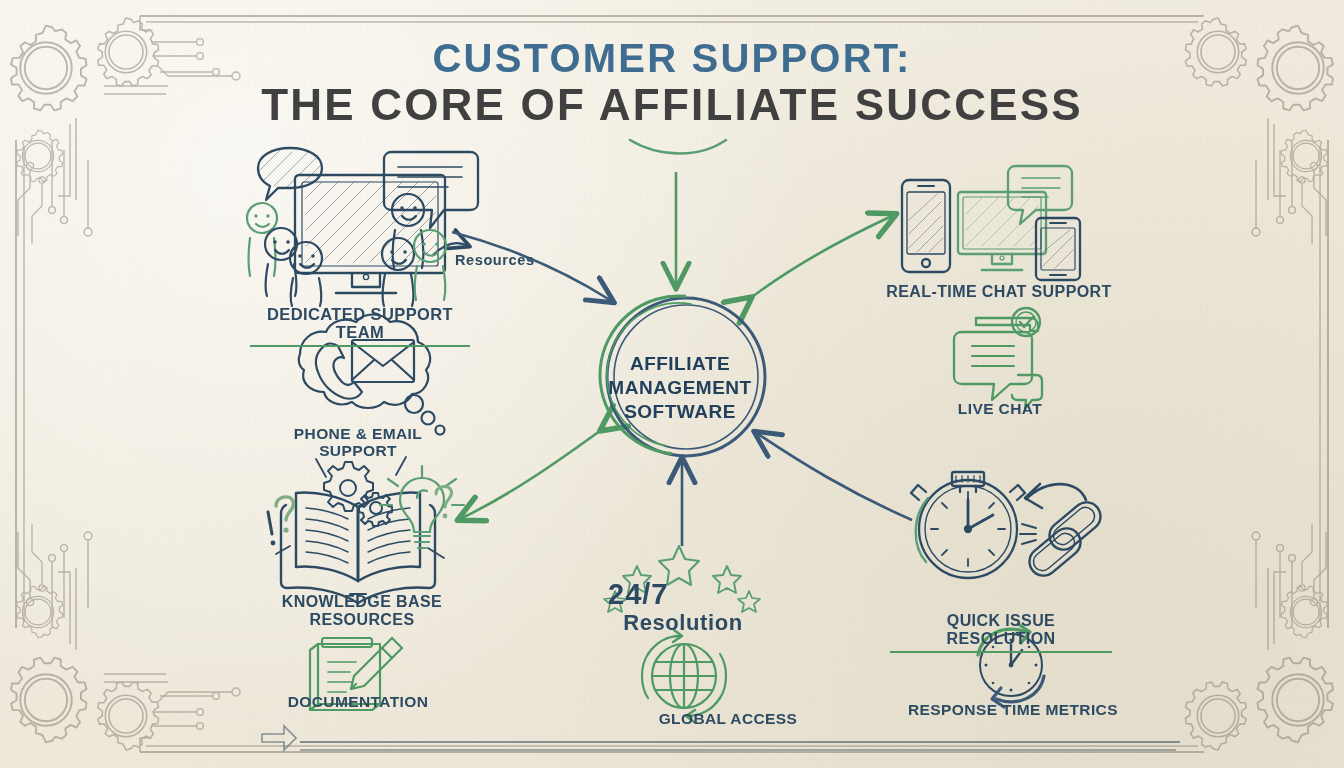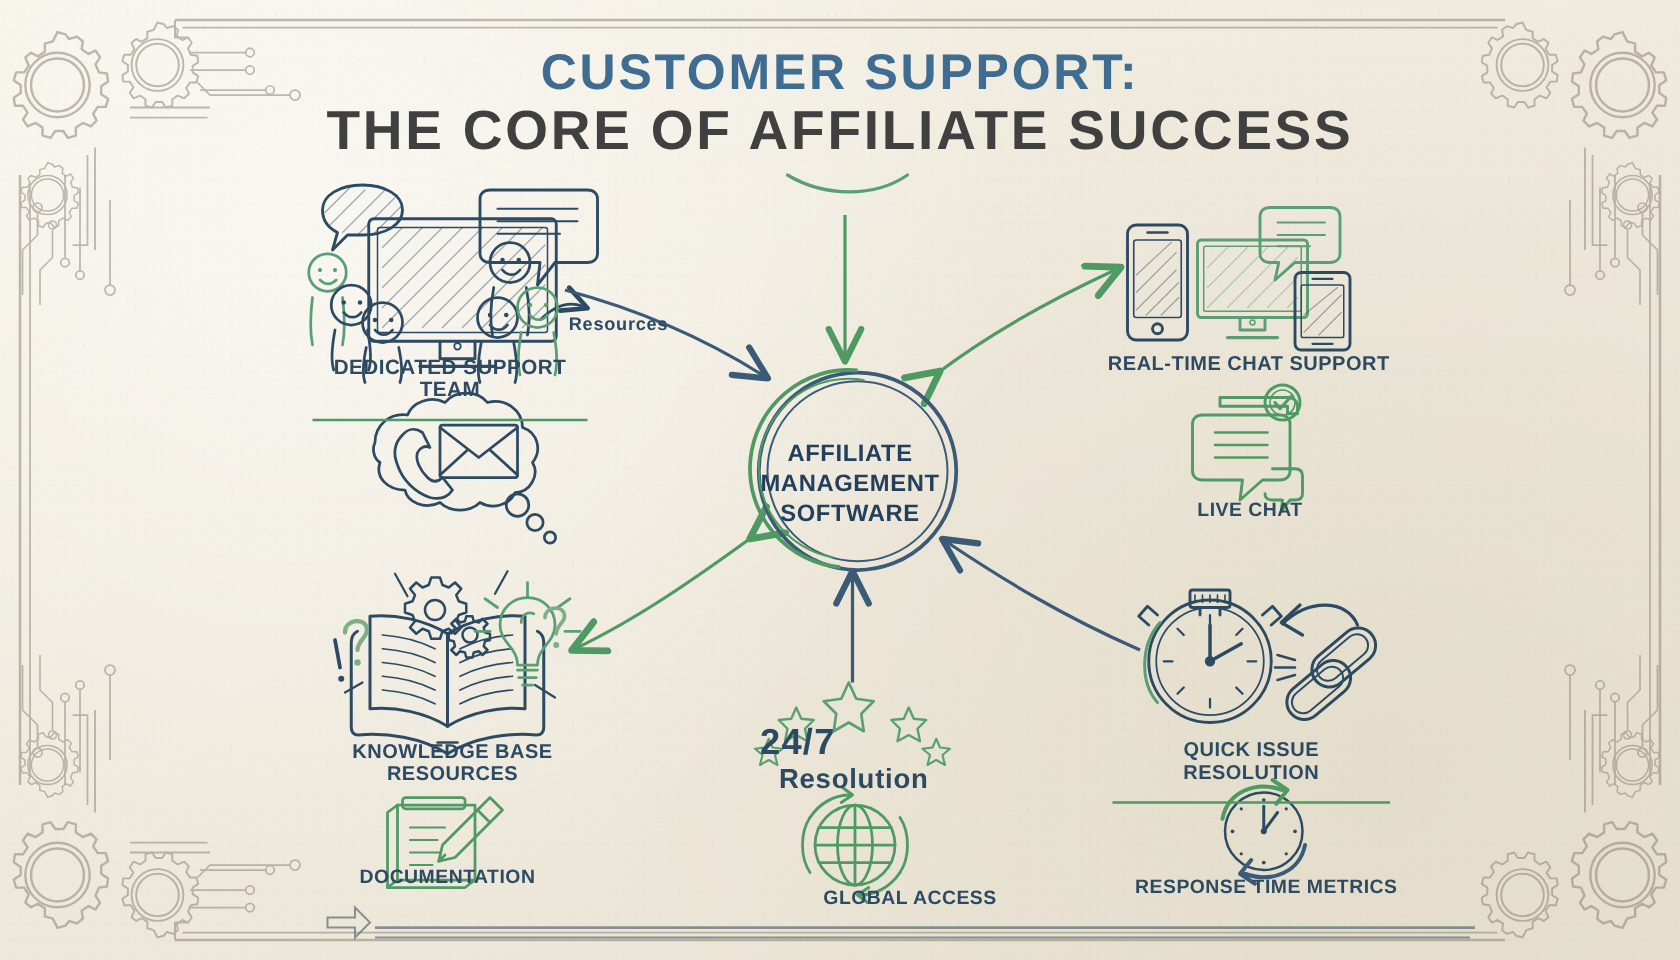--- a/index.html
+++ b/index.html
@@ -35,21 +35,22 @@
     font-weight:bold;
     color:#2d4a63;
     letter-spacing:.4px;
     text-align:center;
     white-space:pre-line;
     line-height:1.12;
     text-transform:uppercase;
   }
   .lbl.ul{
     border-bottom:2.5px solid #4e9a62;
-    padding-bottom:13px;
+    padding-bottom:3px;
+    margin-top:20px;
   }
   .ttl{
     position:absolute;left:0;right:0;text-align:center;
     font-family:"Liberation Sans",sans-serif;
     font-weight:bold;letter-spacing:2.2px;
     text-transform:uppercase;
   }
   #title1{top:36px;font-size:40px;color:#3f6d92;}
   #title2{top:80px;font-size:44px;color:#404040;}
   #centerText{
@@ -586,20 +587,21 @@
   <div class="ttl" id="title2">The Core of Affiliate Success</div>
 
   <div id="centerText">Affiliate
 Management
 Software</div>
 
   <div id="affLabel">Resources</div>
 
   <div class="lbl ul" style="left:250px;top:285px;width:220px;font-size:16.5px;">Dedicated Support Team</div>
 
+  <div class="lbl" style="left:258px;top:425px;width:200px;font-size:15.5px;">Phone &amp; Email Support</div>
 
   <div class="lbl" style="left:886px;top:283px;width:226px;font-size:16px;">Real-Time Chat Support</div>
 
   <div class="lbl" style="left:940px;top:400px;width:120px;font-size:15.5px;">Live Chat</div>
 
   <div class="lbl" style="left:262px;top:593px;width:200px;font-size:16px;">Knowledge Base
 Resources</div>
 
   <div class="lbl" style="left:268px;top:693px;width:180px;font-size:15.5px;">Documentation</div>
 

